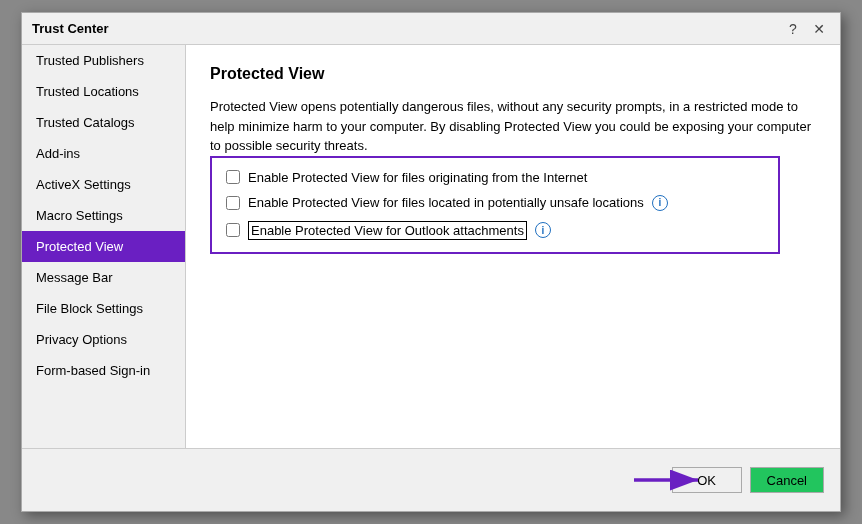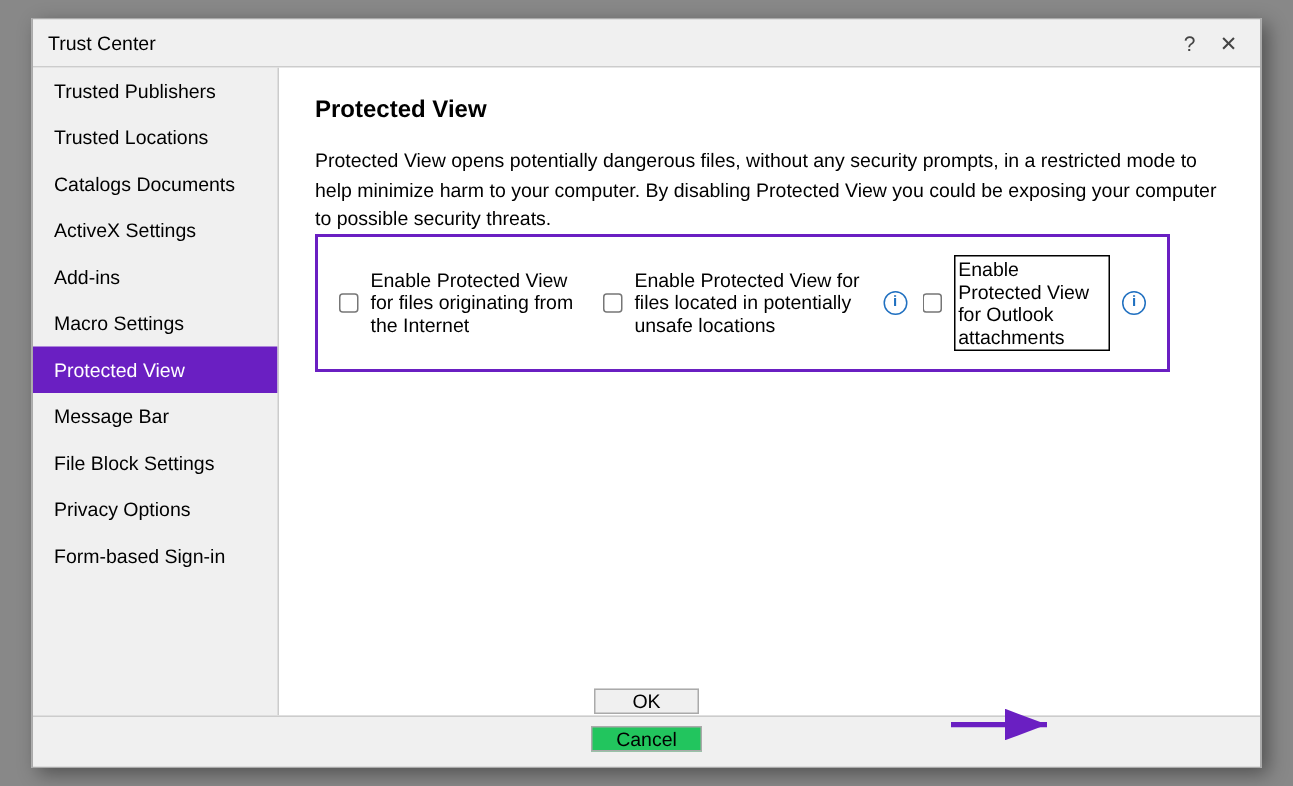--- a/index.html
+++ b/index.html
@@ -31,21 +31,21 @@
       justify-content: space-between;
       height: 32px;
     }
     .title-bar-left {
       display: flex;
       align-items: center;
       gap: 8px;
     }
     .title-text {
       font-size: 13px;
-      font-weight: normal;
+      font-weight: bold;
       color: #000;
     }
     .title-bar-right {
       display: flex;
       gap: 4px;
     }
     .title-btn {
       width: 22px;
       height: 22px;
       background: transparent;
@@ -95,20 +95,21 @@
     }
     .description {
       font-size: 13px;
       color: #000;
       line-height: 1.5;
     }
     .options-box {
       border: 2px solid #6a1fc2;
       padding: 12px 14px;
       display: flex;
+      flex-direction: column;
       gap: 10px;
       width: 570px;
     }
     .option-row {
       display: flex;
       align-items: center;
       gap: 8px;
       font-size: 13px;
     }
     .option-row input[type="checkbox"] {
@@ -139,23 +140,22 @@
       flex-shrink: 0;
     }
     .dialog-footer {
       background: #f0f0f0;
       border-top: 1px solid #ccc;
       padding: 10px 16px;
       display: flex;
       justify-content: flex-end;
       align-items: center;
       gap: 8px;
-      height: 34px;
+      height: 63px;
       position: relative;
-      flex-direction: column;
     }
     .arrow-container {
       position: absolute;
       right: 130px;
       display: flex;
       align-items: center;
     }
     .arrow-svg {
       width: 80px;
       height: 36px;
@@ -186,23 +186,23 @@
       <button class="title-btn">?</button>
       <button class="title-btn close">✕</button>
     </div>
   </div>
 
   <div class="dialog-body">
 
     <div class="sidebar">
     <div class="sidebar-item">Trusted Publishers</div>
         <div class="sidebar-item">Trusted Locations</div>
-        <div class="sidebar-item">Catalogs Documents</div>
+        <div class="sidebar-item">Trusted Catalogs</div>
+        <div class="sidebar-item">Add-ins</div>
         <div class="sidebar-item">ActiveX Settings</div>
-        <div class="sidebar-item">Add-ins</div>
         <div class="sidebar-item">Macro Settings</div>
         <div class="sidebar-item active">Protected View</div>
         <div class="sidebar-item">Message Bar</div>
         <div class="sidebar-item">File Block Settings</div>
         <div class="sidebar-item">Privacy Options</div>
         <div class="sidebar-item">Form-based Sign-in</div>
       </div>
 
     <div class="content-area">
       <div class="content-title">Protected View</div>

